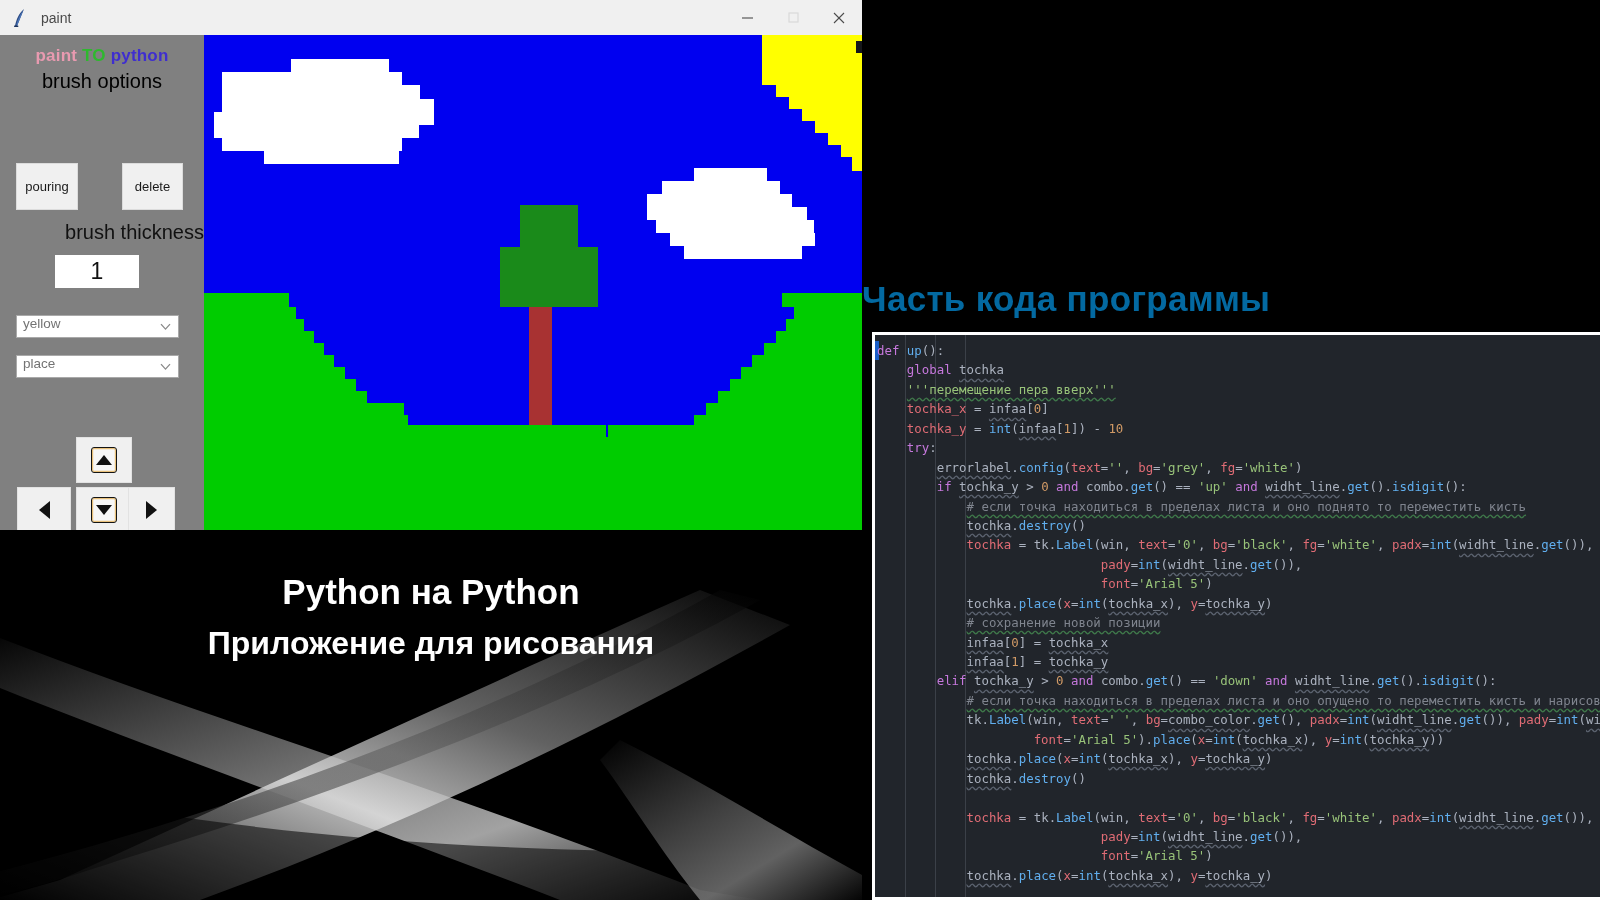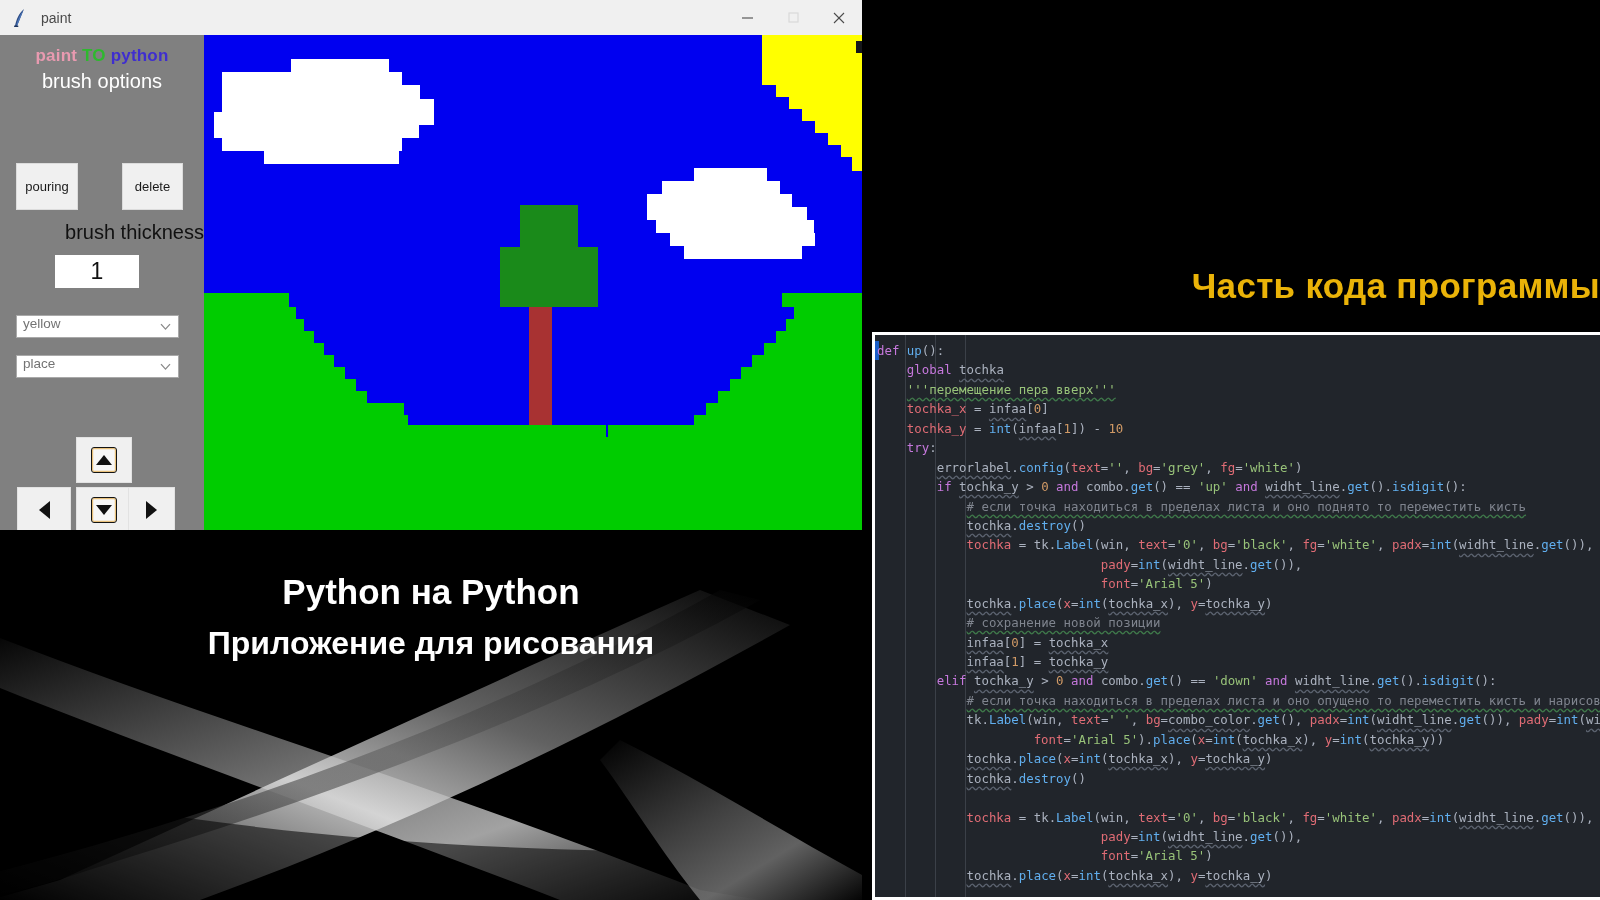--- a/index.html
+++ b/index.html
@@ -43,21 +43,21 @@
   }
   #brand {
     position: absolute; left: 0; top: 11px; width: 204px; text-align: center;
     font-size: 17px; font-weight: 600; letter-spacing: .2px;
   }
   #brand .w1 { color: #e89ab0; }
   #brand .w2 { color: #2eb82e; }
   #brand .w3 { color: #3f2ecf; }
   #brush-options-label {
     position: absolute; left: 0; top: 35px; width: 204px; text-align: center;
-    font-size: 20px; color: #ffffff; font-weight: 500;
+    font-size: 20px; color: #000000; font-weight: 500;
   }
   .tk-button {
     position: absolute; background: #f0f0f0; color: #1a1a1a;
     font-size: 13px; display: flex; align-items: center; justify-content: center;
     border: 1px solid #dcdcdc; font-family: "Liberation Sans", sans-serif;
   }
   #btn-pouring { left: 16px; top: 128px; width: 62px; height: 47px; }
   #btn-delete  { left: 122px; top: 128px; width: 61px; height: 47px; }
   #brush-thickness-label {
     position: absolute; left: 0; top: 186px; width: 204px; text-align: right;
@@ -109,22 +109,22 @@
     background: #0000f0; overflow: hidden;
   }
   #paint-canvas svg { display: block; }
 
   
   #slide-right {
     position: absolute; left: 862px; top: 0; width: 738px; height: 900px;
     background: #000;
   }
   #code-heading {
-    position: absolute; left: 0; top: 266px; width: 738px; text-align: right;
-    color: #eab308; font-size: 35px; font-weight: 700; letter-spacing: .3px;
+    position: absolute; left: 0; top: 279px; width: 738px; text-align: left;
+    color: #0369a1; font-size: 35px; font-weight: 700; letter-spacing: .3px;
   }
   #code-panel {
     position: absolute; left: -6px; top: 332px; width: 744px; height: 568px;
     background: #21252b; border: 3px solid #ffffff; overflow: hidden; margin-left: 16px;
   }
   #code-inner {
     position: absolute; left: 0; top: 0; padding: 6px 0 0 0;
     font-family: "DejaVu Sans Mono", monospace;
     font-size: 12.4px; line-height: 19.45px; white-space: pre;
   }

